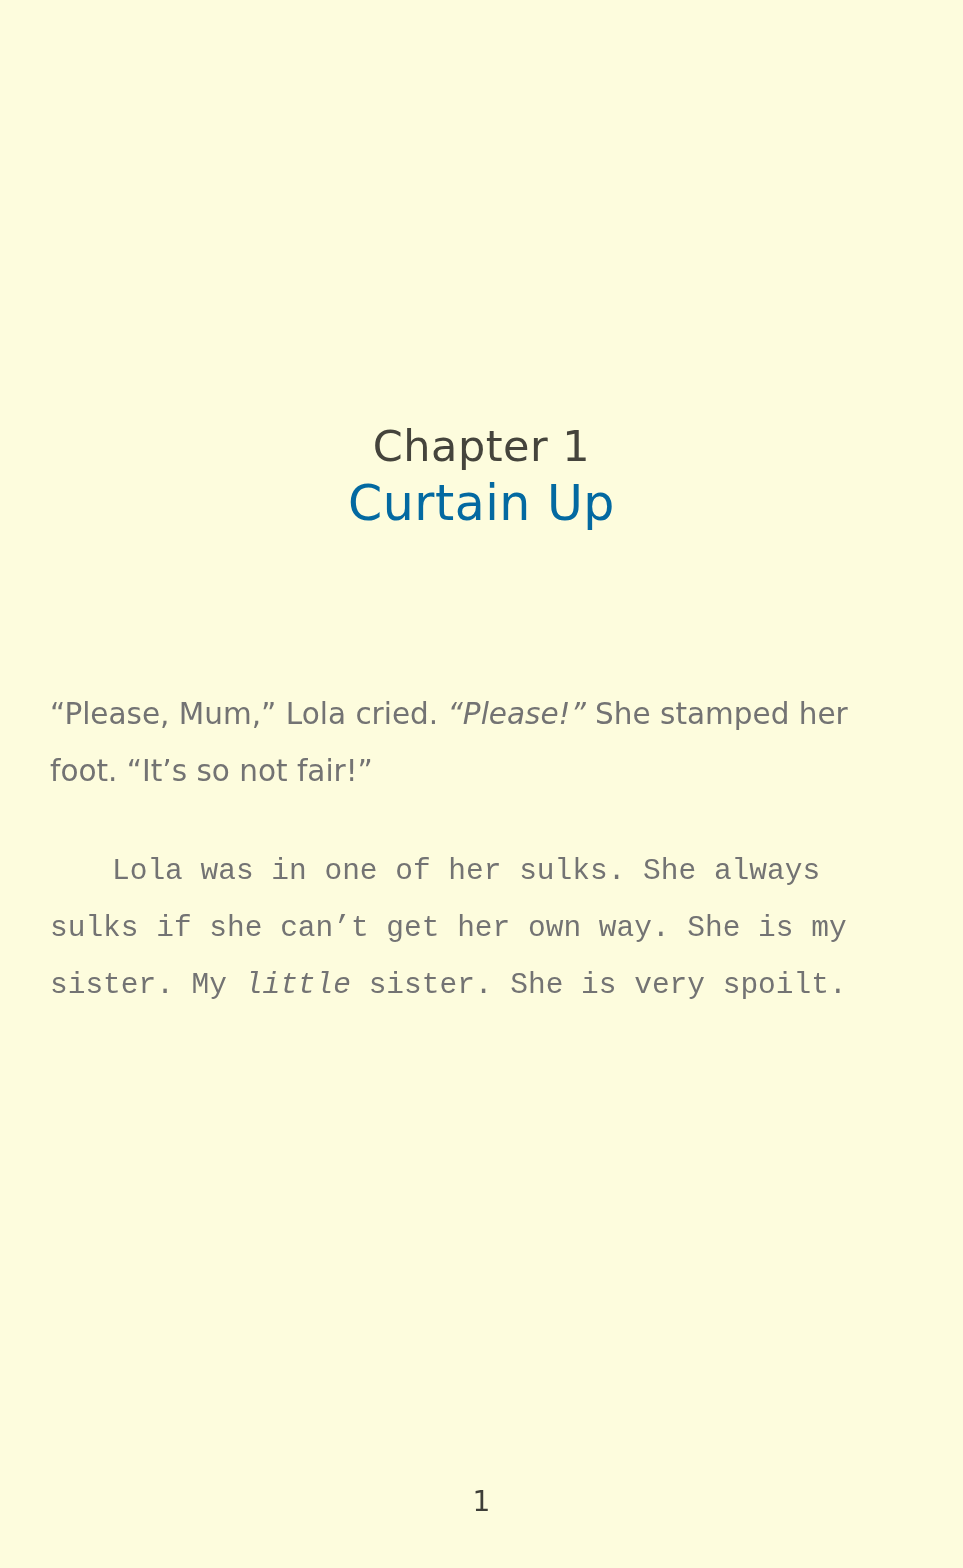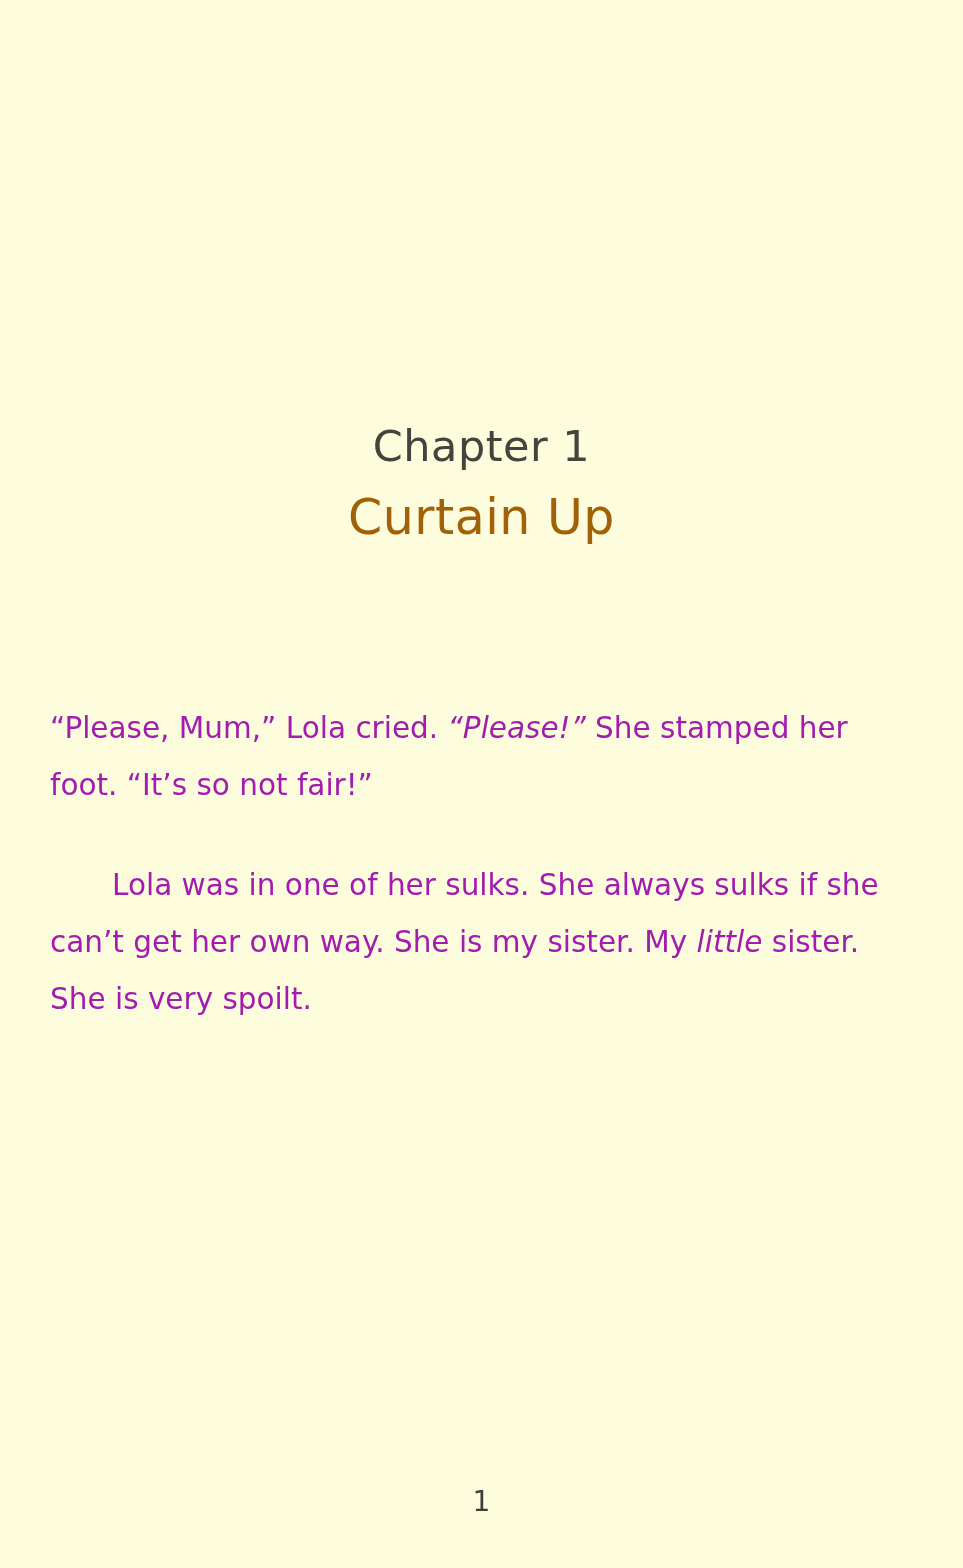--- a/index.html
+++ b/index.html
@@ -29,36 +29,36 @@
   }
   .chapter-number {
     font-size: 43px;
     letter-spacing: 0.5px;
     color: #45443c;
     line-height: 1.2;
   }
   .chapter-title {
     font-size: 49px;
     letter-spacing: 0.5px;
-    color: #a16207;
+    color: #0369a1;
     line-height: 1.25;
-    margin-top: 14px;
   }
   .body-text {
     margin-top: 152px;
     font-size: 29.5px;
     line-height: 57px;
-    color: #a21caf;
+    color: #737373;
     text-align: left;
   }
   .para {
     margin: 0;
   }
   .para + .para {
     margin-top: 43px;
+    font-family: Liberation Mono, monospace;
   }
   .indent {
     display: inline-block;
     width: 62px;
   }
   .em {
     font-style: italic;
   }
   .page-number {
     position: absolute;

